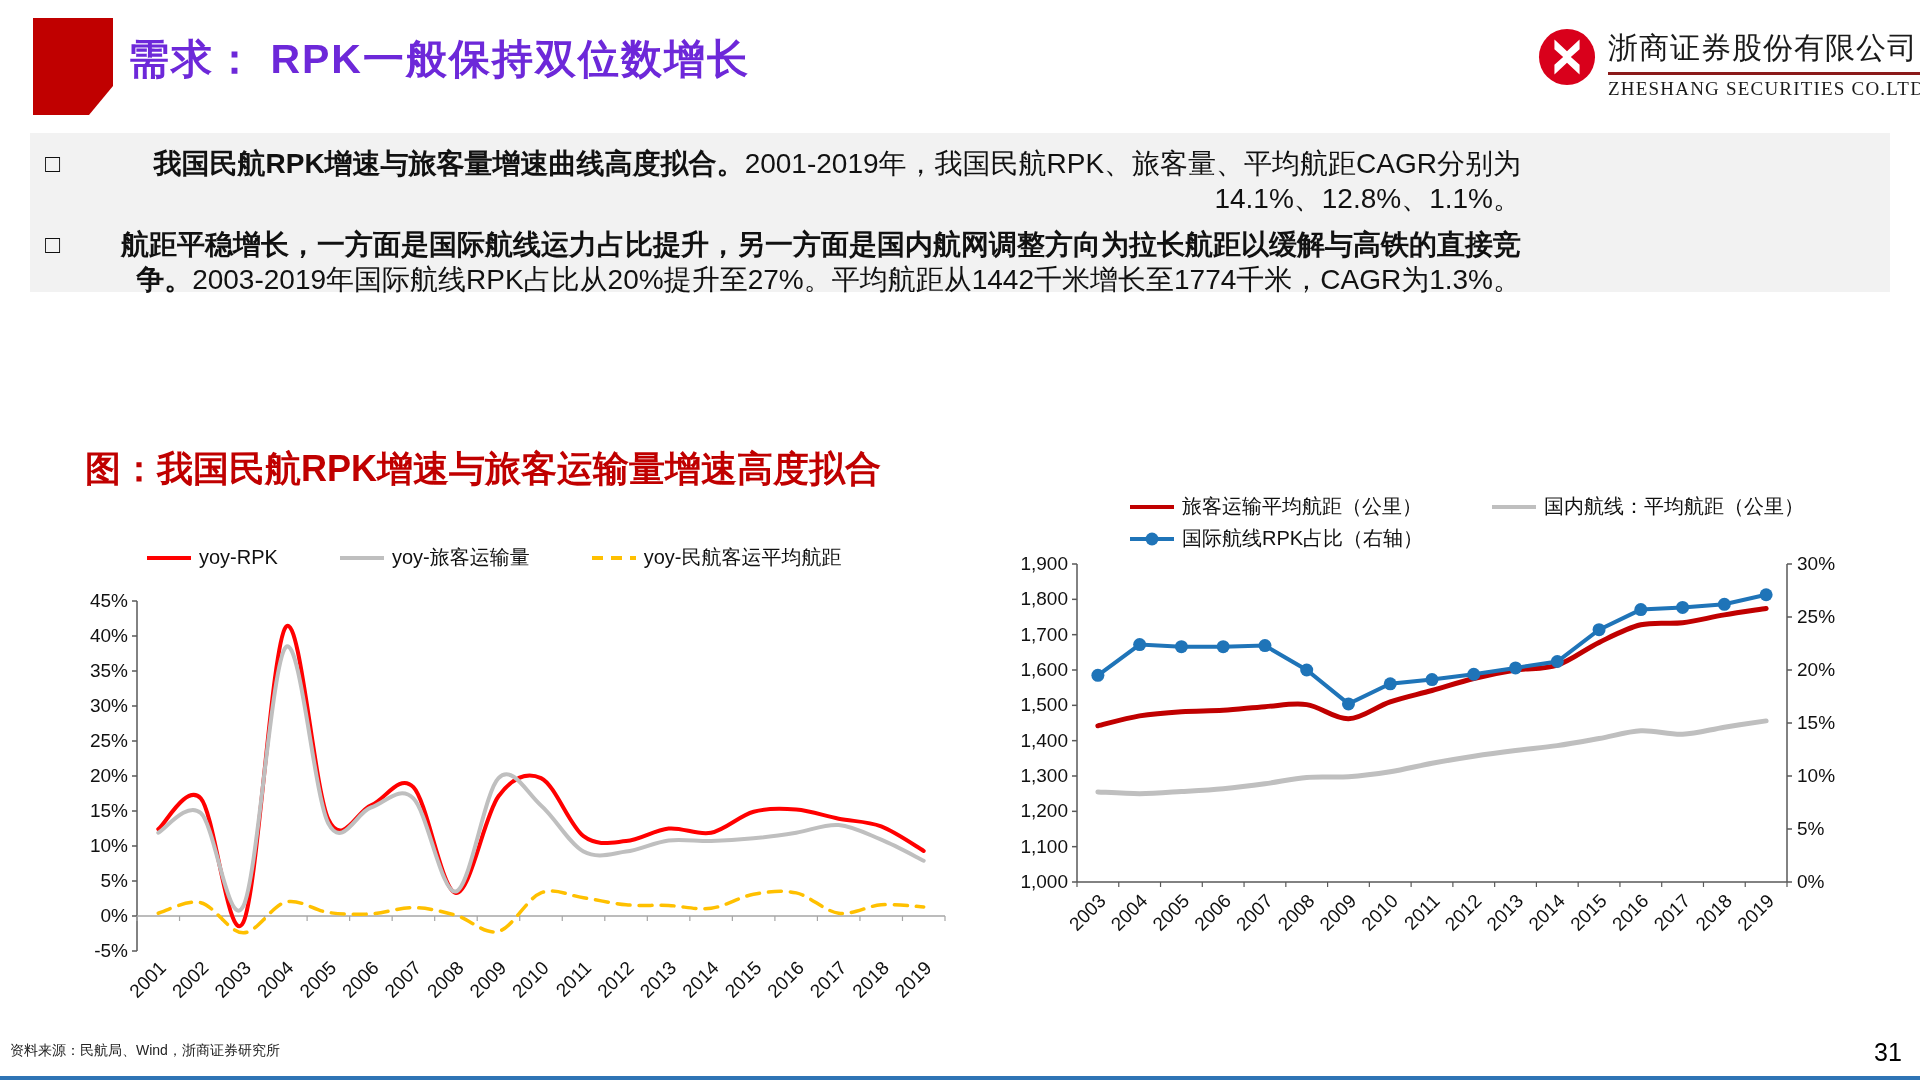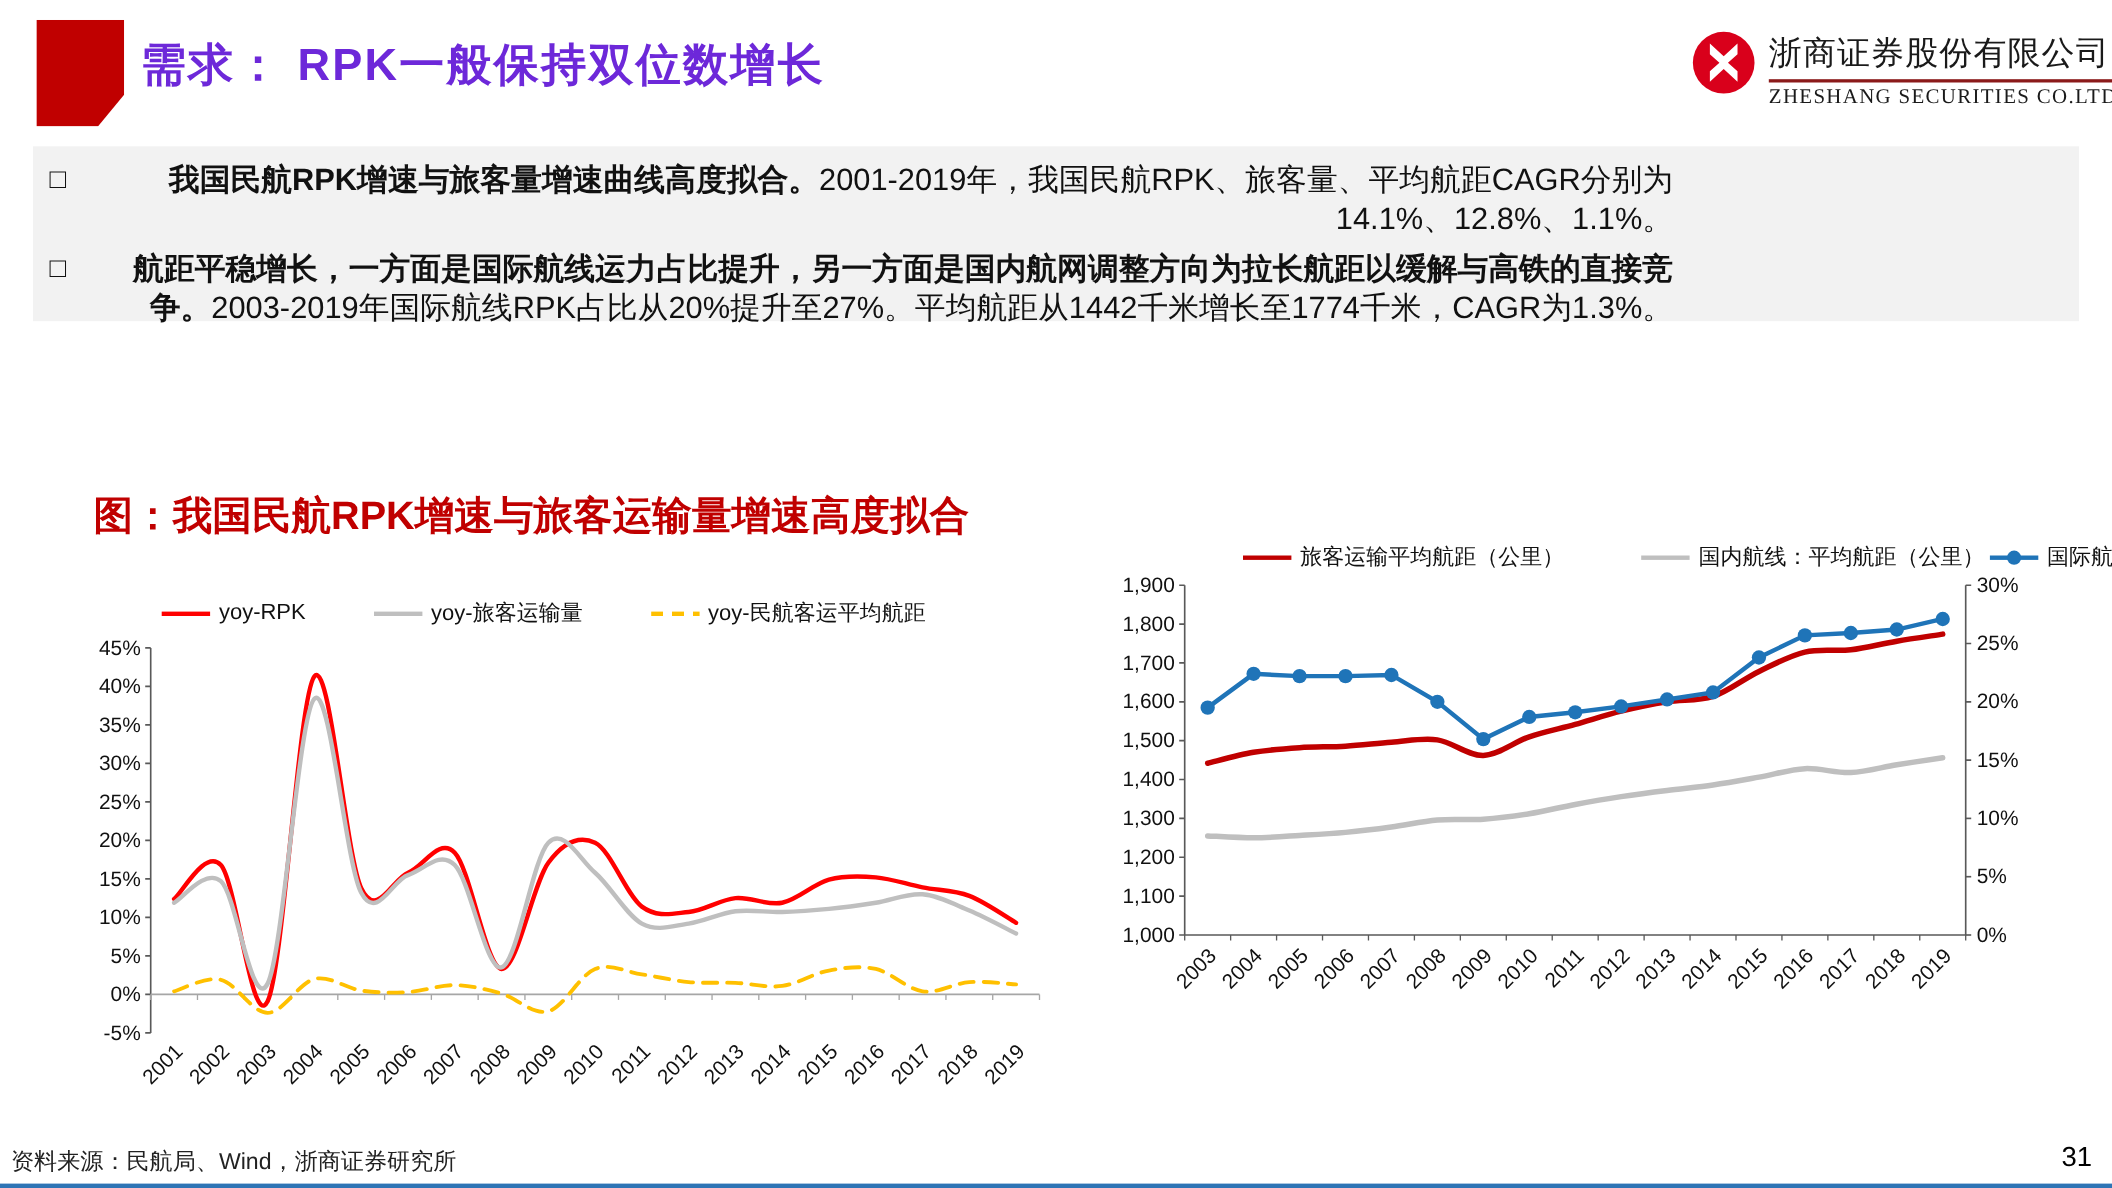--- a/index.html
+++ b/index.html
@@ -28,31 +28,31 @@
                 width:24px; margin-right:14px; flex:none; }
   .bullet p { width:1438px; font-size:28px; line-height:35px; color:#111;text-align:right; }
   .bullet p b { font-weight:700; }
 
   
   .chart-block { position:absolute; }
   .chart-left  { left:85px;  top:445px; width:870px; }
   .chart-right { left:1015px; top:445px; width:860px; }
   .chart-title { font-size:36px; font-weight:700; color:#C00000; white-space:nowrap; }
   .legend { display:flex; align-items:center; }
-  .chart-left  .legend { margin:50px 0 8px 62px; gap:62px; }
-  .chart-right .legend-rows { margin:48px 0 0 115px; display:flex; flex-direction:row; gap:5px; }
+  .chart-left  .legend { margin:50px 0 20px 62px; gap:62px; }
+  .chart-right .legend-rows { margin:48px 0 0 115px; display:flex; flex-direction:column; gap:5px; }
   .chart-right .legend { gap:70px; }
   .lg-item { display:flex; align-items:center; gap:8px; }
   .lg-label { font-size:20px; color:#111; white-space:nowrap; }
   .lg-swatch { position:relative; width:44px; height:4px; flex:none; }
   .lg-dot { position:absolute; left:50%; top:50%; width:13px; height:13px;
             border-radius:50%; transform:translate(-50%,-50%); }
 
   
-  .src  { left:10px; top:1042px; font-size:21px; color:#222; }
+  .src  { left:10px; top:1042px; font-size:14px; color:#222; }
   .page { left:1874px; top:1038px; font-size:25px; color:#000000; }
   .botbar { left:0; top:1076px; width:1920px; height:4px; background:#2E74B5; }
 
   svg text { font-family:"Liberation Sans","DejaVu Sans",sans-serif; }
 </style>
 </head>
 <body>
 
 <div class="abs hdr-shape"></div>
 <div class="abs hdr-title">需求： RPK一般保持双位数增长</div>

